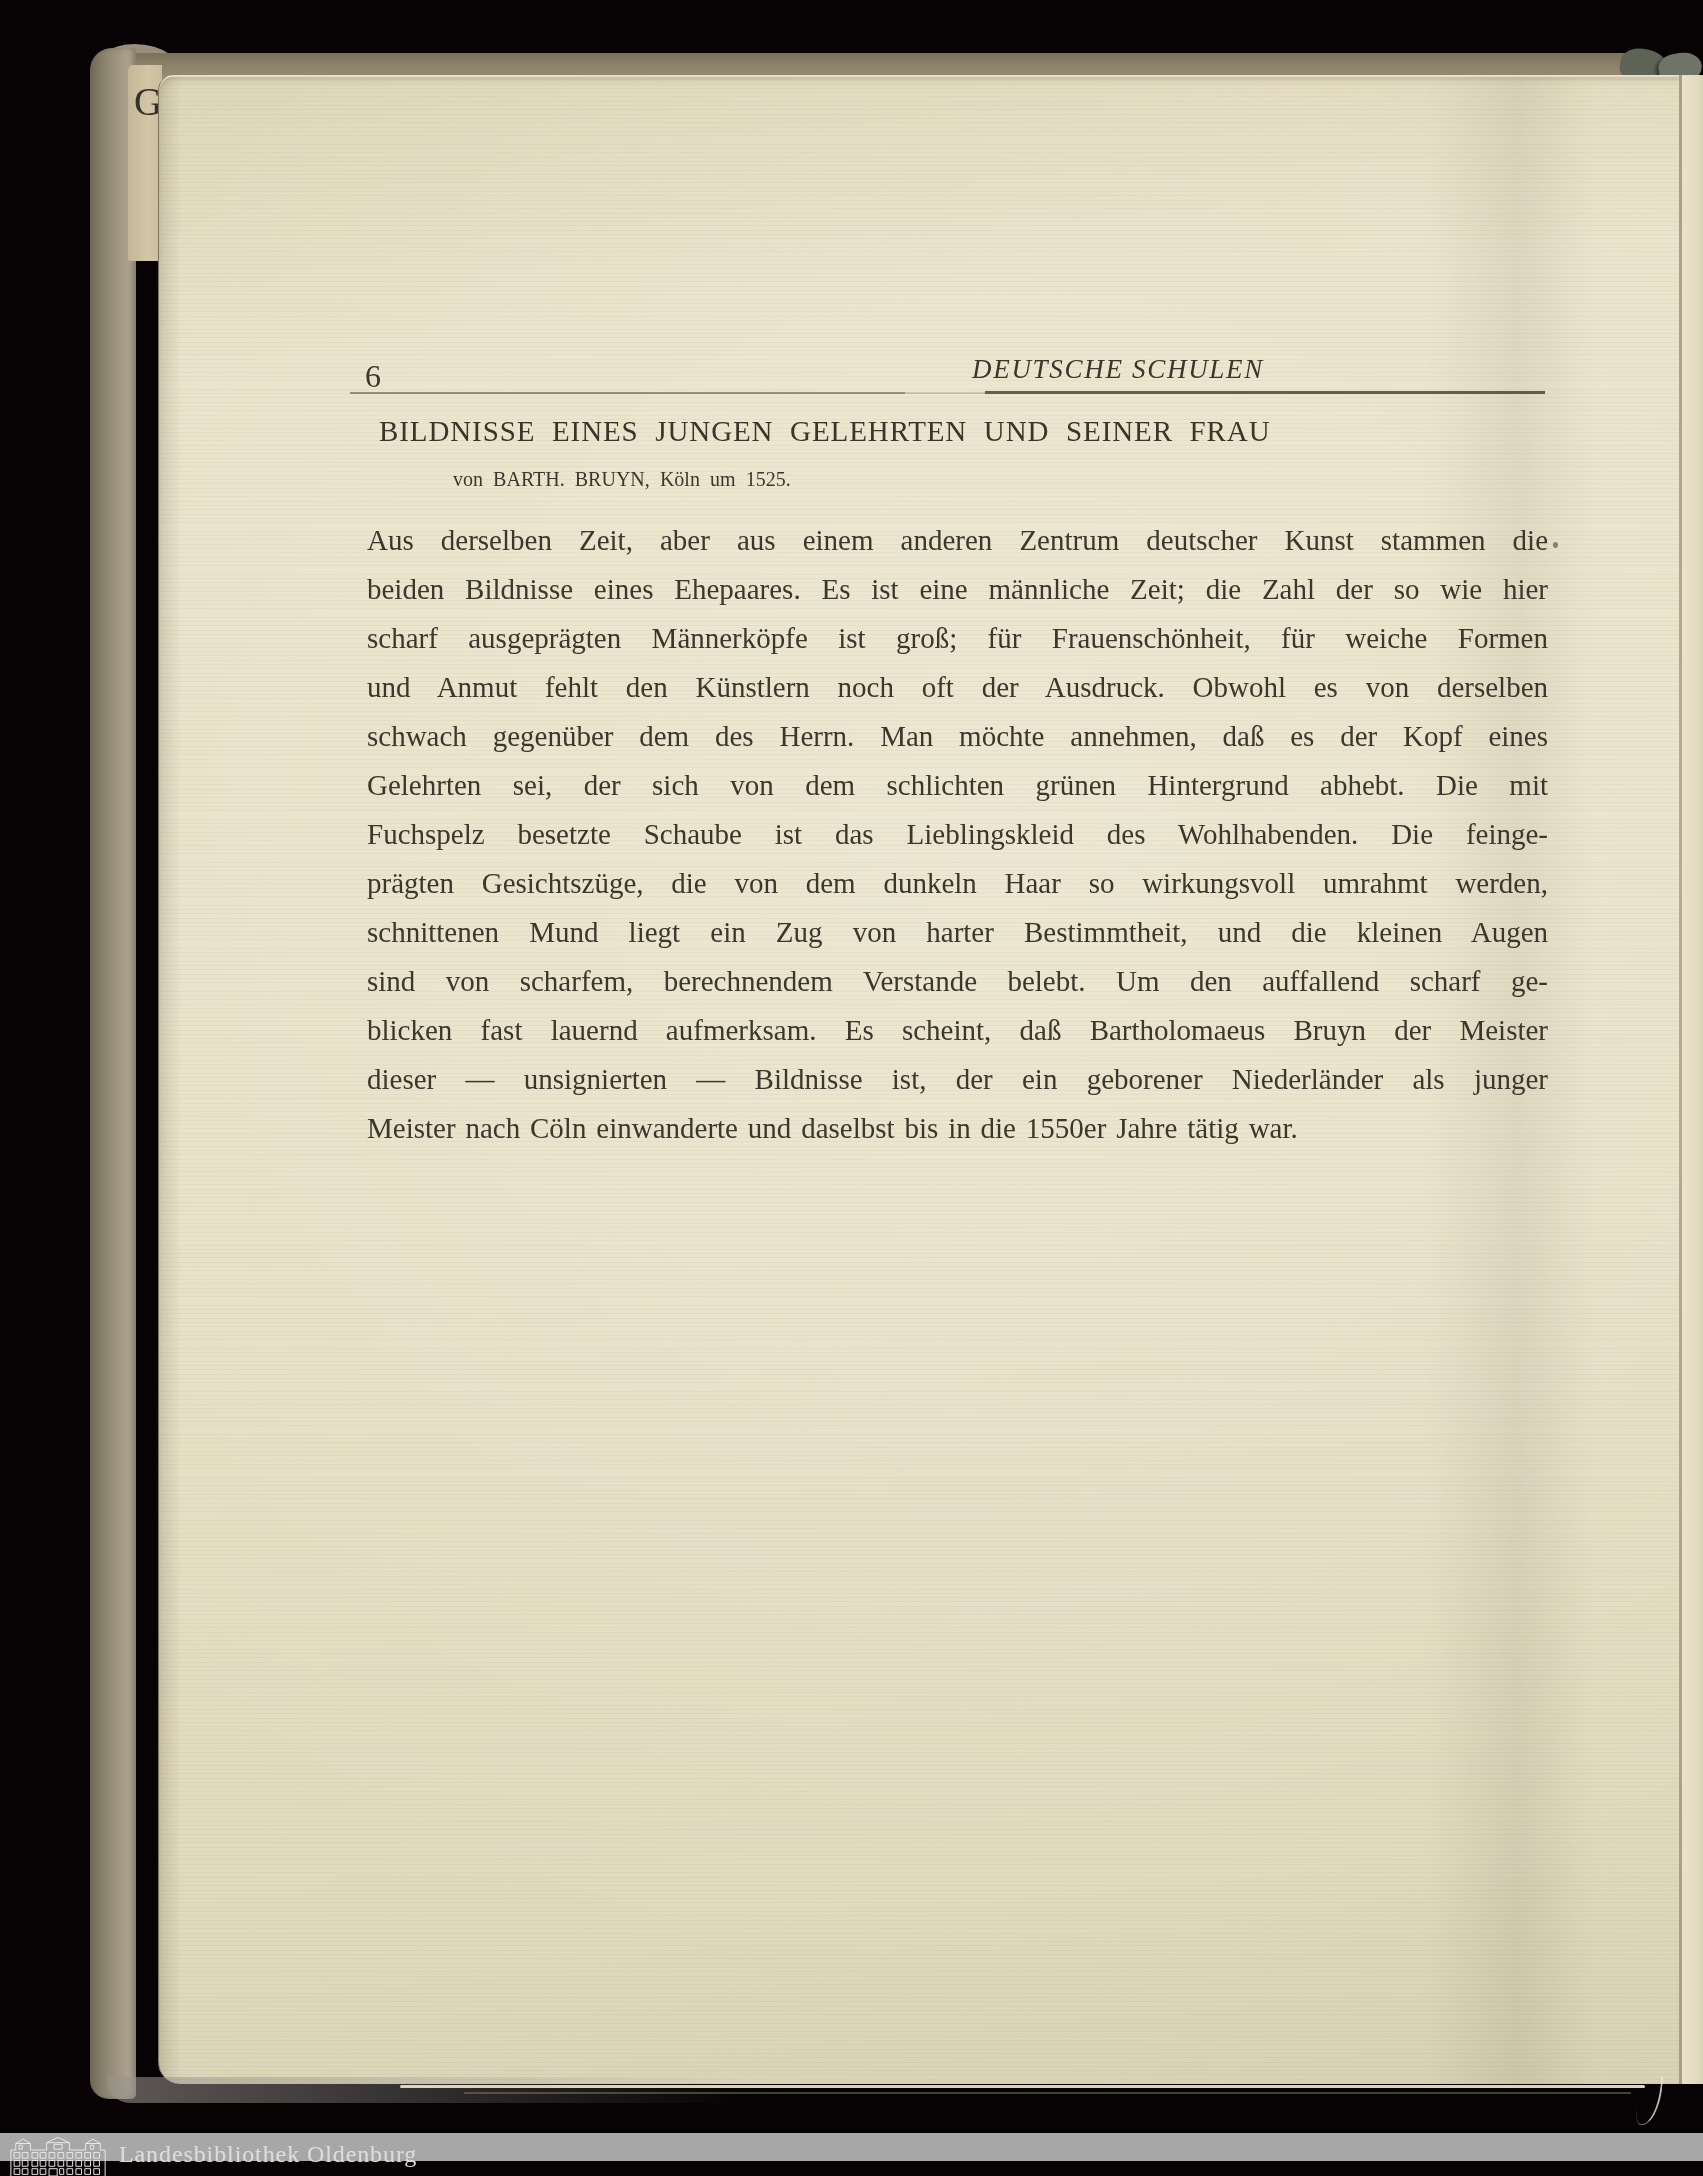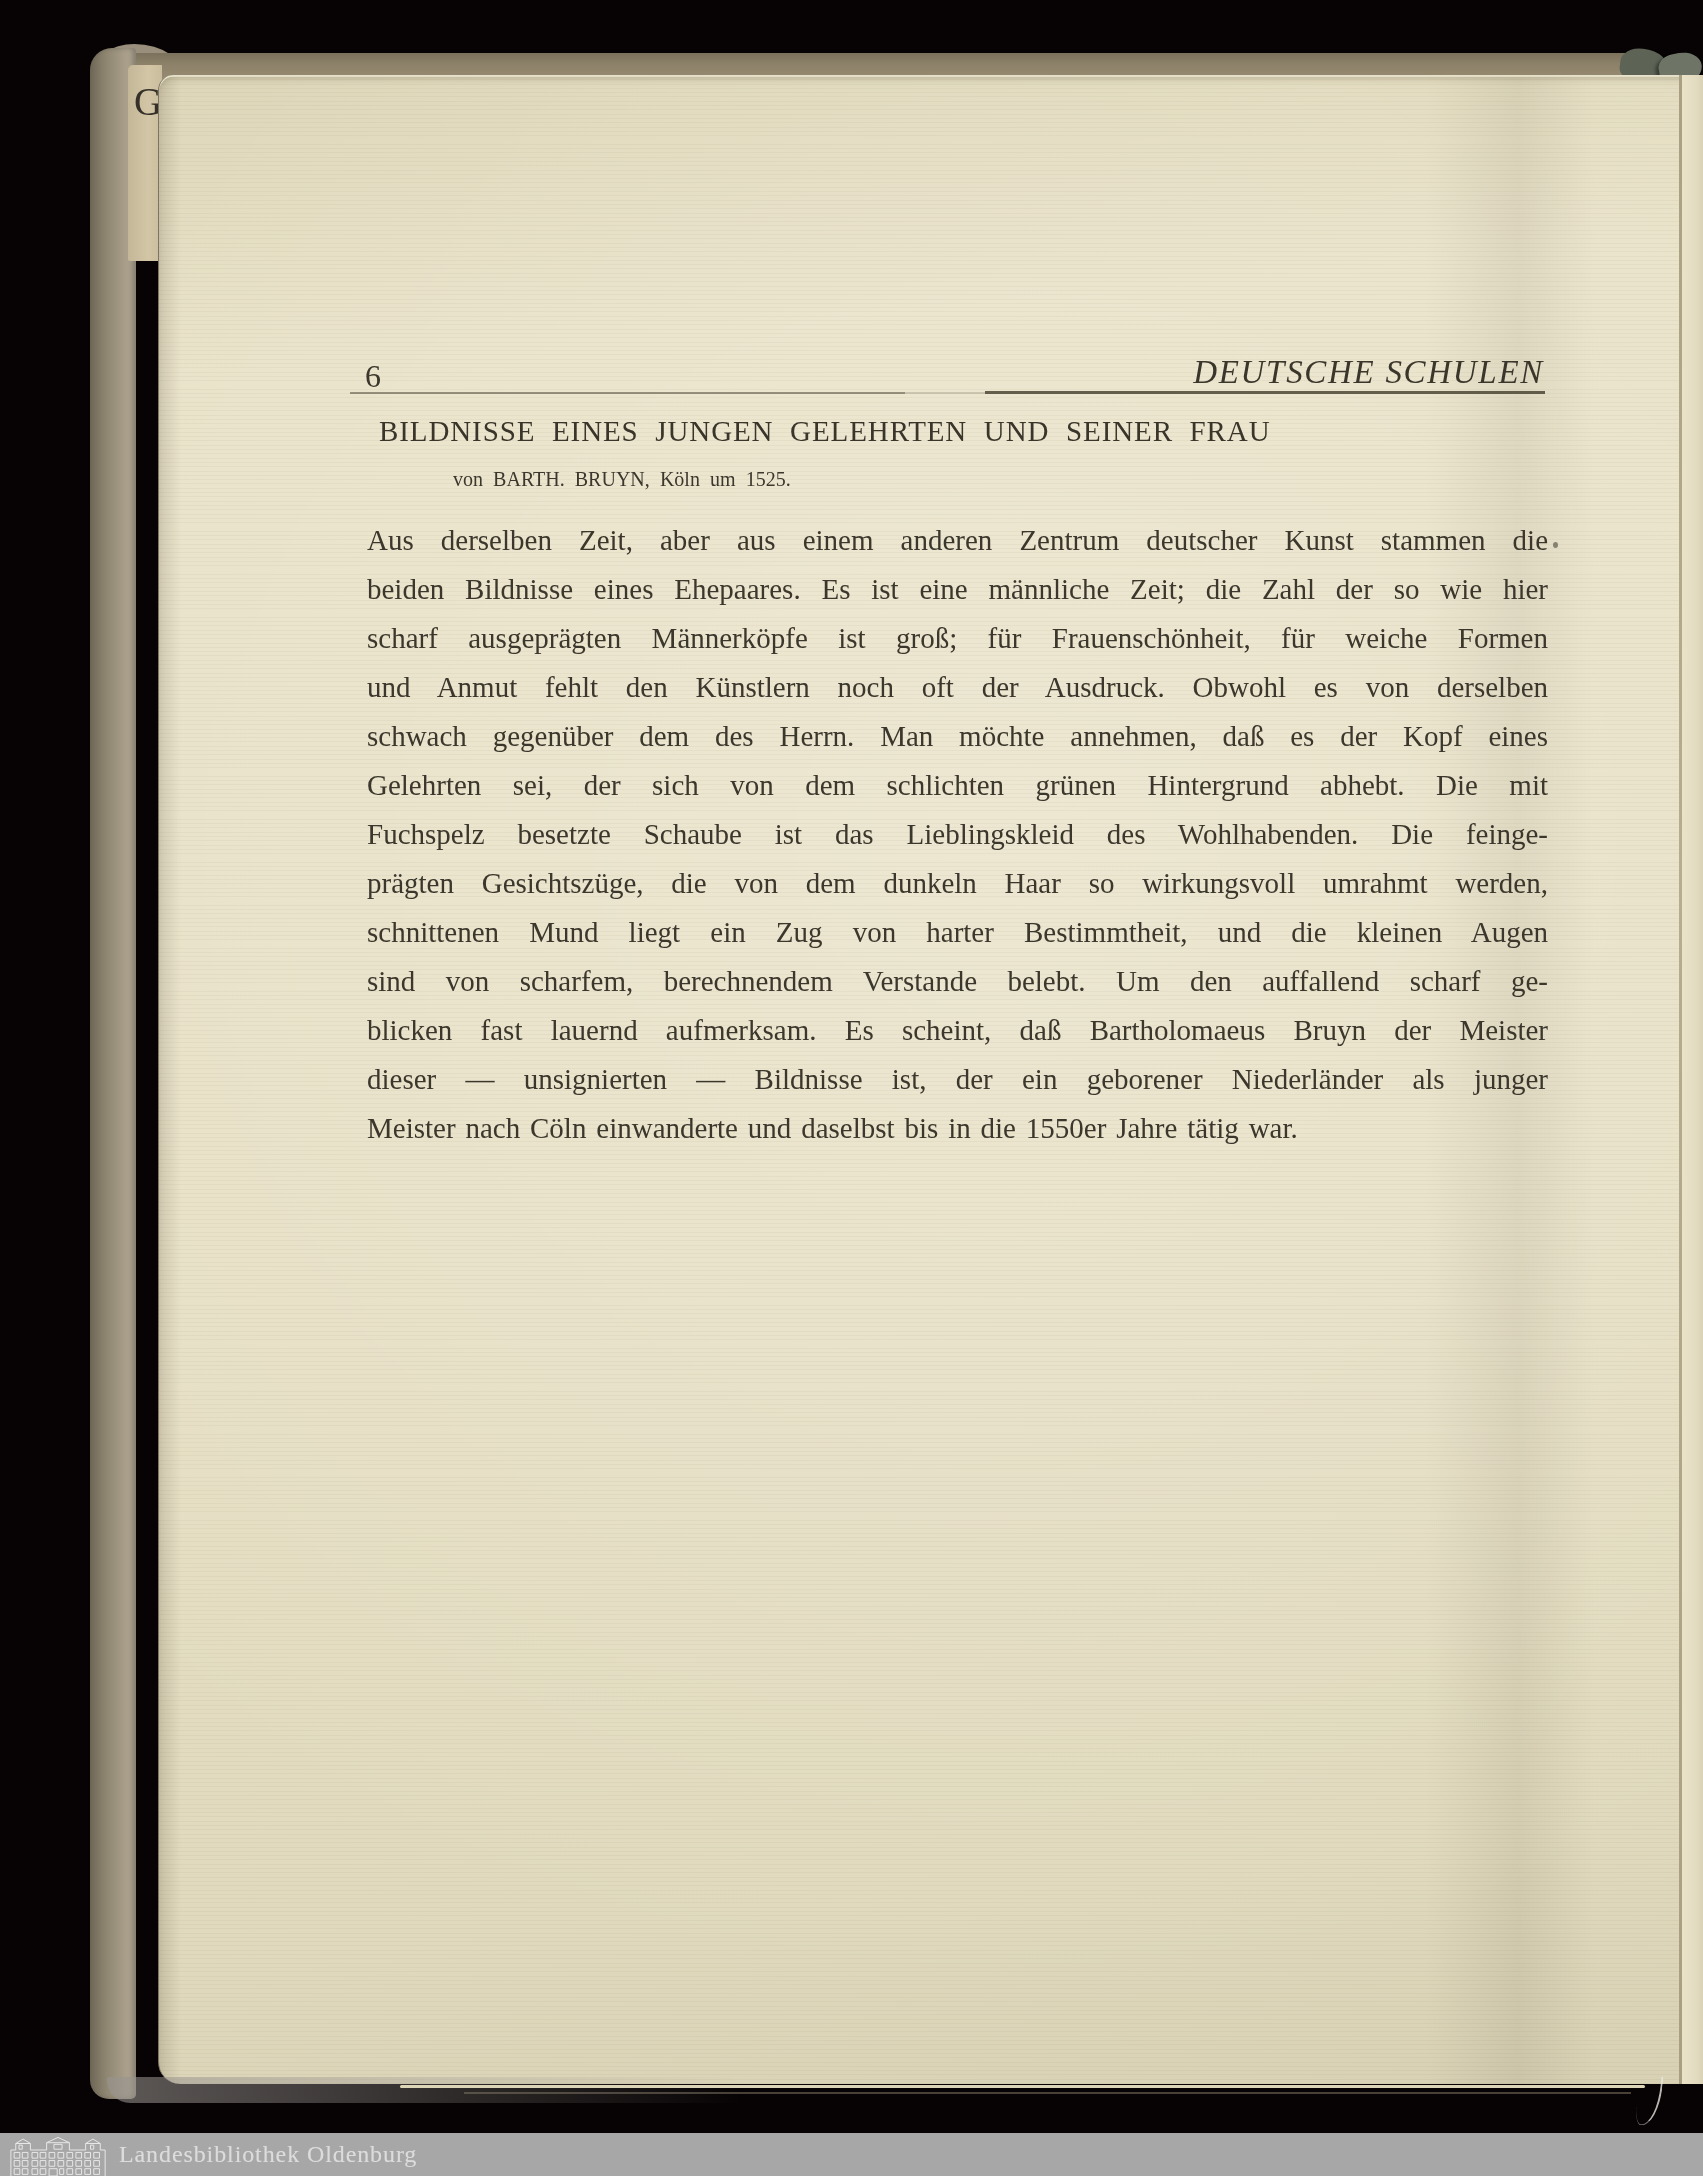--- a/index.html
+++ b/index.html
@@ -70,22 +70,22 @@
   }
   
   .fold-line{position:absolute;left:1520px;top:0;bottom:0;width:3.4px;background:linear-gradient(180deg,#a99f81,#b6ac8e 40%,#a89e80);}
   .fold-right{position:absolute;left:1523px;top:0;bottom:0;right:0;background:linear-gradient(90deg,#eae3c9,#e2dbc0 70%,#d9d2b6);}
   
   .pageno{
     position:absolute;left:206px;top:285px;
     font-size:32px;color:var(--ink);line-height:1;
   }
   .running-head{
-    position:absolute;left:533px;top:281px;width:852px;text-align:right;
-    font-size:33px;font-style:italic;letter-spacing:1.7px;color:#3a362b;line-height:1;
+    position:absolute;left:533px;top:281px;width:852px;text-align:center;
+    font-size:27px;font-style:italic;letter-spacing:1.7px;color:#3a362b;line-height:1;
   }
   .rule{position:absolute;height:1.7px;background:rgba(62,56,40,.5);}
   .rule-a{left:191px;top:317px;width:555px;}
   .rule-g{left:746px;top:317px;width:80px;background:rgba(62,56,40,.18);}
   .rule-b{left:826px;top:316px;width:560px;height:2.6px;background:rgba(62,56,40,.78);}
   .title{
     position:absolute;left:220px;top:342px;
     font-size:29px;font-weight:normal;letter-spacing:0.9px;word-spacing:8.5px;
     color:#39352a;line-height:1;white-space:nowrap;
   }
@@ -114,21 +114,21 @@
   }
   .thread{
     position:absolute;left:1637px;top:2075px;width:24px;height:51px;
     border-right:2.6px solid rgba(233,233,226,.78);
     border-bottom:1.7px solid rgba(233,233,226,.45);
     border-radius:0 0 80% 30% / 0 0 90% 40%;
     transform:rotate(6deg);
   }
   
   .bar{
-    position:absolute;left:0;right:0;top:2133px;height:43px;
+    position:absolute;left:0;right:0;top:2133px;height:28px;
     background:var(--bar);
     display:flex;align-items:center;padding-left:25px;
   }
   .logo{position:absolute;left:6.8px;top:4.3px;height:39px;width:102px;}
   .bar-label{
     position:absolute;left:119px;top:0;height:43px;line-height:42px;
     font-size:24px;letter-spacing:0.9px;color:var(--bar-text);
     text-shadow:0 0 0.9px rgba(255,255,255,.25);
   }
 </style>

